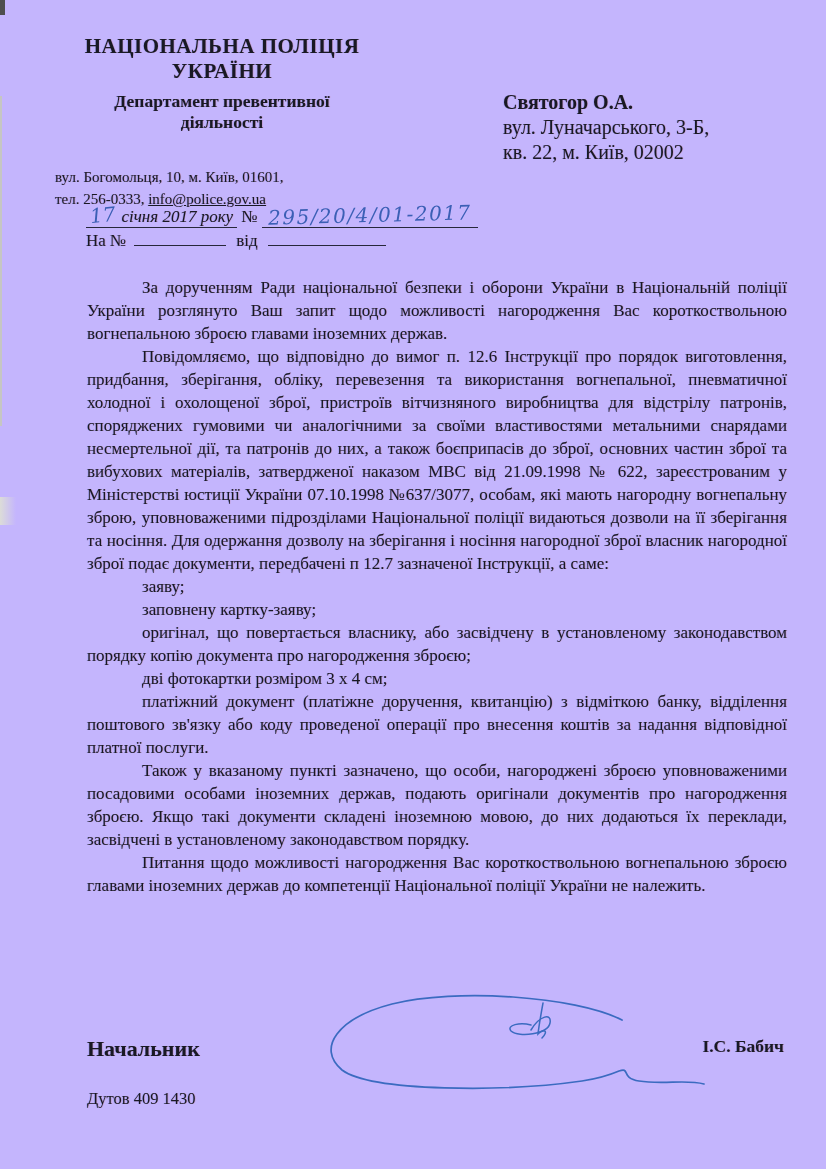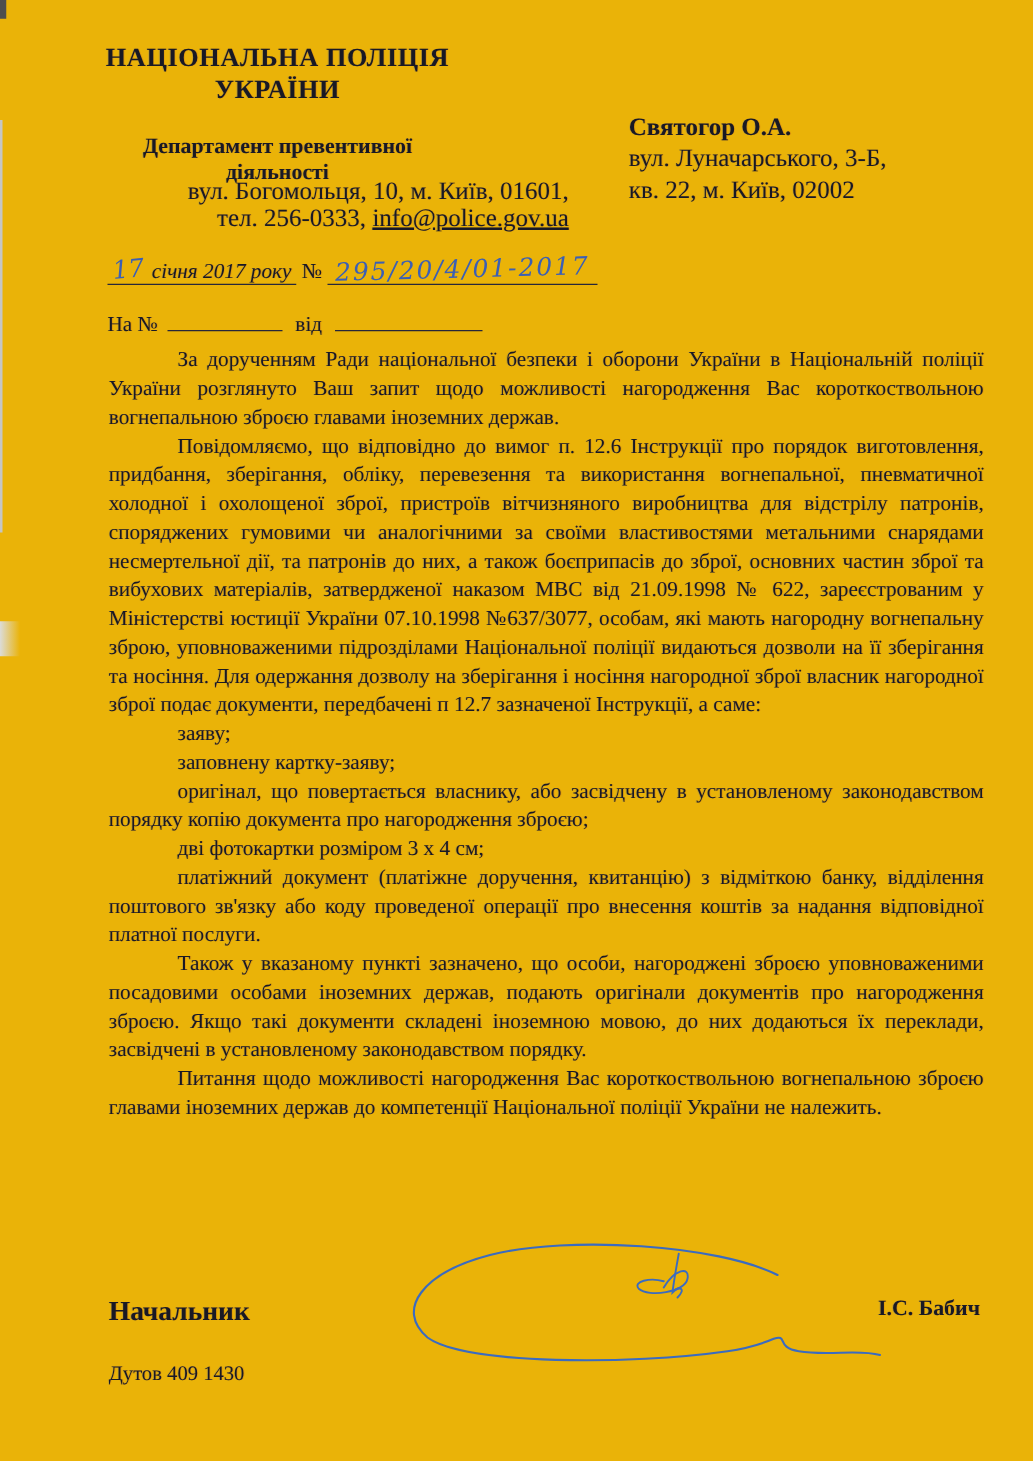--- a/index.html
+++ b/index.html
@@ -1,52 +1,52 @@
 <!DOCTYPE html>
 <html><head>
 <meta charset="utf-8">
 <style>
   html,body{margin:0;padding:0;background:#9a9a9a;}
   .page{
     position:relative;
     width:826px;height:1169px;
     margin:0 auto;
-    background:#eab308;
+    background:#c4b5fd;
     overflow:hidden;
     font-family:"Liberation Serif","DejaVu Serif",serif;
     color:#191924;
   }
   .scan-ink{
     text-shadow:0.7px 0 0 rgba(193,62,34,0.20), -0.7px 0 0 rgba(38,92,198,0.20);
   }
   
   .artifact-corner{position:absolute;left:0;top:0;width:5px;height:15px;background:#4e4e4e;}
   .artifact-edge{position:absolute;left:0;top:96px;width:2px;height:330px;background:#c6c6c3;}
   .artifact-wedge{position:absolute;left:0;top:497px;width:16px;height:28px;
     background:linear-gradient(to right,#dcdcd8,rgba(255,255,255,0));}
   
   .org-block{position:absolute;left:22px;top:34px;width:400px;text-align:center;}
   .org-title{font-weight:bold;font-size:21px;line-height:25px;letter-spacing:0.5px;}
-  .org-dept{font-weight:bold;font-size:17.5px;line-height:21px;margin:22px auto 0;width:260px;}
+  .org-dept{font-weight:bold;font-size:17.5px;line-height:21px;margin:7px auto 0;width:260px;}
   .recipient-block{position:absolute;left:503px;top:90px;font-size:20px;line-height:25px;}
   .recipient-name{font-weight:bold;}
-  .org-address{position:absolute;left:55px;top:142px;width:400px;text-align:right;
-    font-size:20px;line-height:22px;}
+  .org-address{position:absolute;left:55px;top:166px;width:400px;text-align:left;
+    font-size:15px;line-height:22px;}
   .email-link{text-decoration:underline;color:inherit;}
   
   .date-line{position:absolute;left:86px;top:203px;font-size:17px;white-space:nowrap;}
   .u{border-bottom:1px solid #27273a;padding-bottom:1px;}
   .hand{
     font-family:"DejaVu Serif",serif;font-style:italic;
     color:#3b5fb5;text-shadow:none;
   }
   .hand-day{display:inline-block;font-size:20px;transform:rotate(-6deg);padding:0 4px;}
   .hand-num{display:inline-block;font-size:20px;letter-spacing:1.5px;transform:rotate(-1.5deg);padding:0 6px;}
   .typed-date{padding:0 4px 0 2px;font-style:italic;}
-  .ref-line{position:absolute;left:86px;top:250px;font-size:17px;}
+  .ref-line{position:absolute;left:86px;top:231px;font-size:17px;}
   .blank{display:inline-block;border-bottom:1px solid #27273a;height:14px;vertical-align:baseline;}
   .blank-na{width:92px;margin:0 10px 0 8px;}
   .blank-vid{width:118px;margin-left:10px;}
   
   .body-text{position:absolute;left:87px;top:276px;width:700px;}
   .body-text p{
     margin:0;font-size:17px;line-height:23px;
     text-align:justify;text-indent:55px;
   }
   

